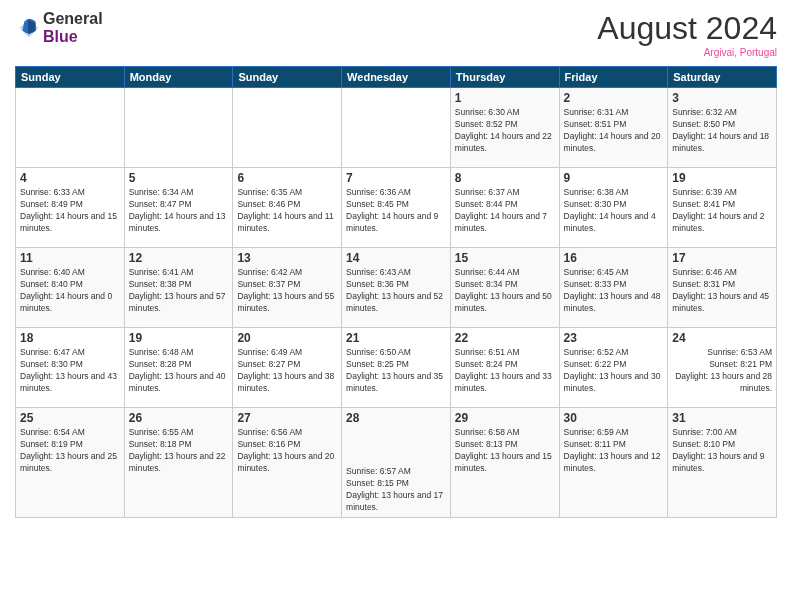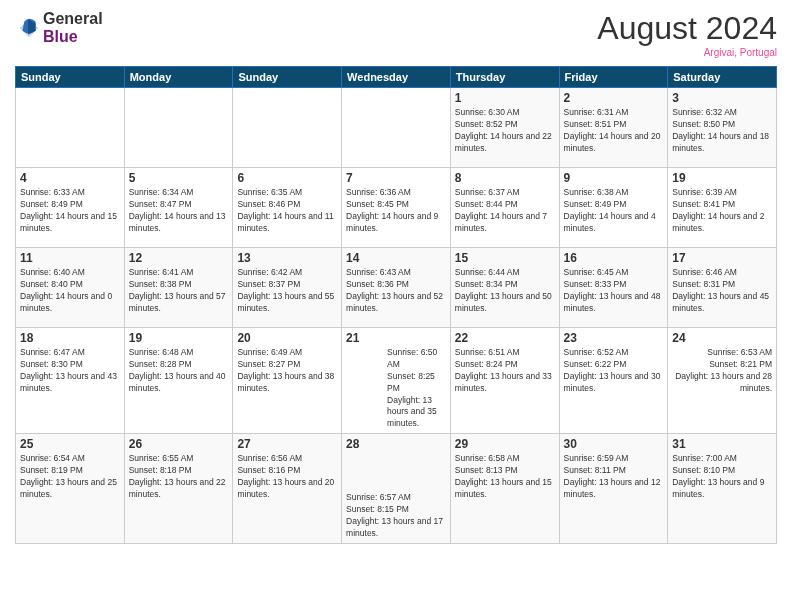--- a/index.html
+++ b/index.html
@@ -180,21 +180,21 @@
           </td>
           <td>
             <span class="day-num">8</span>
             <div class="day-info" style="white-space: pre-line;">Sunrise: 6:37 AM
 Sunset: 8:44 PM
 Daylight: 14 hours and 7 minutes.</div>
           </td>
           <td>
             <span class="day-num">9</span>
             <div class="day-info" style="white-space: pre-line;">Sunrise: 6:38 AM
-Sunset: 8:49 PM
+Sunset: 8:30 PM
 Daylight: 14 hours and 4 minutes.</div>
           </td>
           <td>
             <span class="day-num">19</span>
             <div class="day-info" style="white-space: pre-line;">Sunrise: 6:39 AM
 Sunset: 8:41 PM
 Daylight: 14 hours and 2 minutes.</div>
           </td>
         </tr>
         <tr>
@@ -255,21 +255,21 @@
 Daylight: 13 hours and 40 minutes.</div>
           </td>
           <td>
             <span class="day-num">20</span>
             <div class="day-info" style="white-space: pre-line;">Sunrise: 6:49 AM
 Sunset: 8:27 PM
 Daylight: 13 hours and 38 minutes.</div>
           </td>
           <td>
             <span class="day-num">21</span>
-            <div class="day-info" style="white-space: pre-line; margin-left: 41px;">Sunrise: 6:50 AM
+            <div class="day-info" style="white-space: pre-line;">Sunrise: 6:50 AM
 Sunset: 8:25 PM
 Daylight: 13 hours and 35 minutes.</div>
           </td>
           <td>
             <span class="day-num">22</span>
             <div class="day-info" style="white-space: pre-line;">Sunrise: 6:51 AM
 Sunset: 8:24 PM
 Daylight: 13 hours and 33 minutes.</div>
           </td>
           <td>

